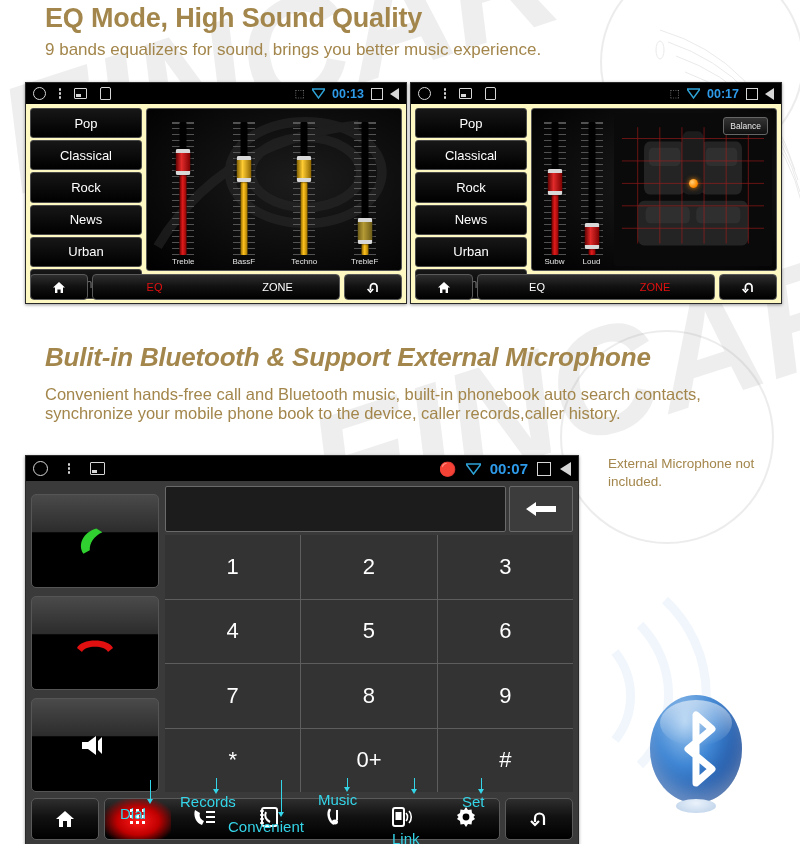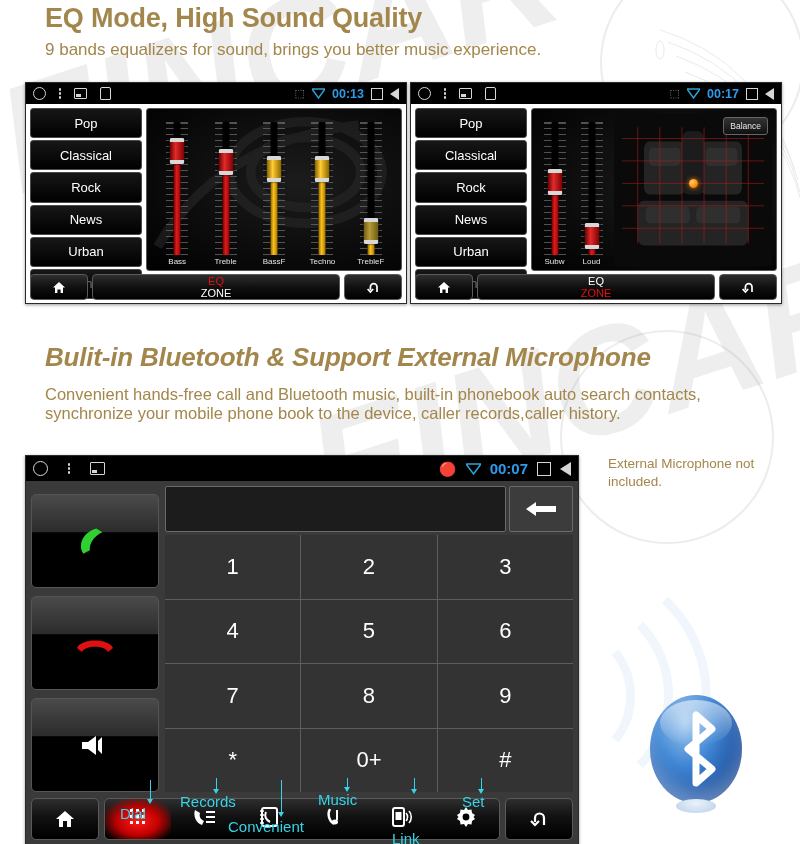--- a/index.html
+++ b/index.html
@@ -42,21 +42,21 @@
   .sb-box{width:9px;height:11px;border:1.5px solid #d6d6d6;border-radius:2px 2px 1px 1px;}
   .sb-bt{color:#9a9a9a;font-size:11px;}
   .sb-bt.on{color:#2e9bea;}
   .sb-time{color:#2e9bea;font-size:12.5px;font-weight:bold;}
   .sb-sq{width:10px;height:10px;border:1.6px solid #d6d6d6;}
   .sb-back{width:0;height:0;border-top:6px solid transparent;border-bottom:6px solid transparent;
            border-right:9px solid #d6d6d6;}
 
   
   .eq-body{display:flex;height:calc(100% - 21px);padding:4px;box-sizing:border-box;gap:4px;
-           background:#ffffff;}
+           background:#fef9c3;}
   .presets{width:112px;display:flex;flex-direction:column;gap:2px;}
   .preset{flex:1;background:linear-gradient(180deg,#171717 0%,#0a0a0a 55%,#000 100%);
           border:1px solid #4a4a4a;border-radius:3px;color:#fff;font-size:13px;
           display:flex;align-items:center;justify-content:center;box-sizing:border-box;}
   .preset.dim{color:#6d6d6d;}
   .eq-panel{flex:1;background:radial-gradient(ellipse at 60% 45%,#1c1c1c 0%,#0b0b0b 60%,#000 100%);
             border:1px solid #555;border-radius:3px;position:relative;overflow:hidden;}
   .eq-swirl{position:absolute;inset:0;opacity:.55;}
   .sliders{position:absolute;left:6px;right:6px;top:8px;bottom:4px;display:flex;
            align-items:flex-end;}
@@ -90,21 +90,21 @@
   .bdot{position:absolute;width:9px;height:9px;border-radius:50%;
         background:radial-gradient(circle at 35% 35%,#ffcf7a,#ff8c00 60%,#c25b00);
         box-shadow:0 0 5px rgba(255,140,0,.9);}
   .balance-btn{position:absolute;right:4px;top:4px;background:linear-gradient(180deg,#343434,#101010);
         border:1px solid #666;border-radius:3px;color:#e8e8e8;font-size:8.5px;padding:3px 6px;}
 
   
   .eq-foot{position:absolute;left:4px;right:4px;bottom:3px;height:26px;display:flex;gap:4px;}
   .fbtn{background:linear-gradient(180deg,#2e2e2e 0%,#111 48%,#000 100%);
         border:1px solid #5a5a5a;border-radius:4px;display:flex;align-items:center;
-        justify-content:center;color:#fff;flex-direction:column;}
+        justify-content:center;color:#fff;}
   .fbtn.home{width:56px;}
   .fbtn.back{width:56px;}
   .fbtn.mid{flex:1;display:flex;}
   .mid-half{flex:1;display:flex;align-items:center;justify-content:center;font-size:11px;color:#fff;}
   .mid-half.active{color:#e01010;}
 
   
   #phone{left:25px;top:455px;width:552px;height:388px;}
   .ph-body{height:calc(100% - 25px);display:flex;padding:5px;box-sizing:border-box;gap:6px;
            background:#3a3a3a;}
@@ -203,29 +203,20 @@
 
     <div class="eq-panel" style="margin-bottom:28px;">
       <svg class="eq-swirl" viewBox="0 0 240 150" preserveAspectRatio="none">
         <g fill="none" stroke="#2a2a2a" stroke-width="9">
           <ellipse cx="150" cy="60" rx="72" ry="48"></ellipse>
           <ellipse cx="150" cy="60" rx="52" ry="33"></ellipse>
           <path d="M10 130 Q70 30 200 15"></path>
         </g>
       </svg>
       <div class="sliders" id="eq1-sliders">
-          <div class="slot">
-            <div class="track">
-              <div class="ticks"></div>
-              <div class="rail"></div>
-              <div class="fill red" style="height: 78%;"></div>
-              <div class="knob red" style="bottom: calc(78% - 13px);"></div>
-            </div>
-            <div class="slbl">Bass</div>
-          </div>
           <div class="slot">
             <div class="track">
               <div class="ticks"></div>
               <div class="rail"></div>
               <div class="fill red" style="height: 70%;"></div>
               <div class="knob red" style="bottom: calc(70% - 13px);"></div>
             </div>
             <div class="slbl">Treble</div>
           </div>
           <div class="slot">

